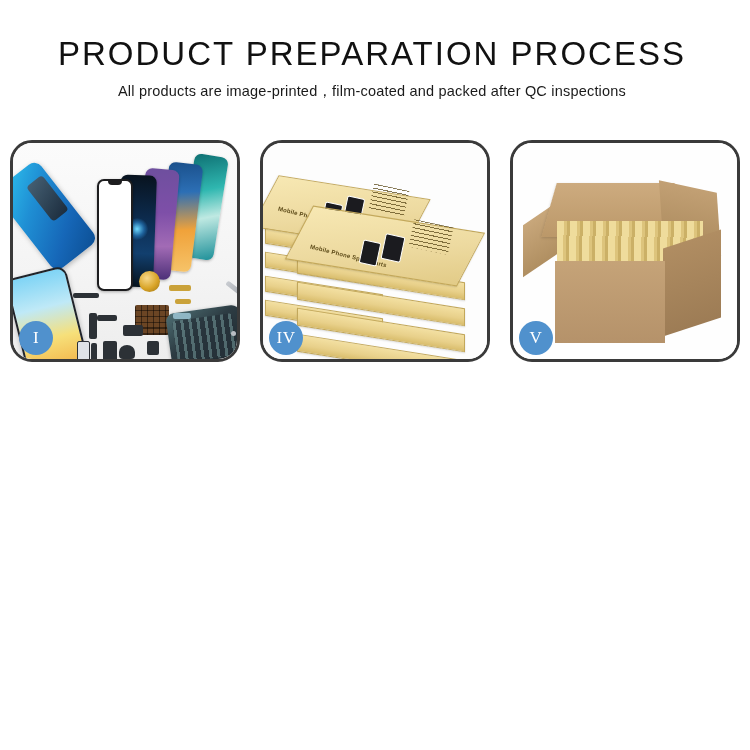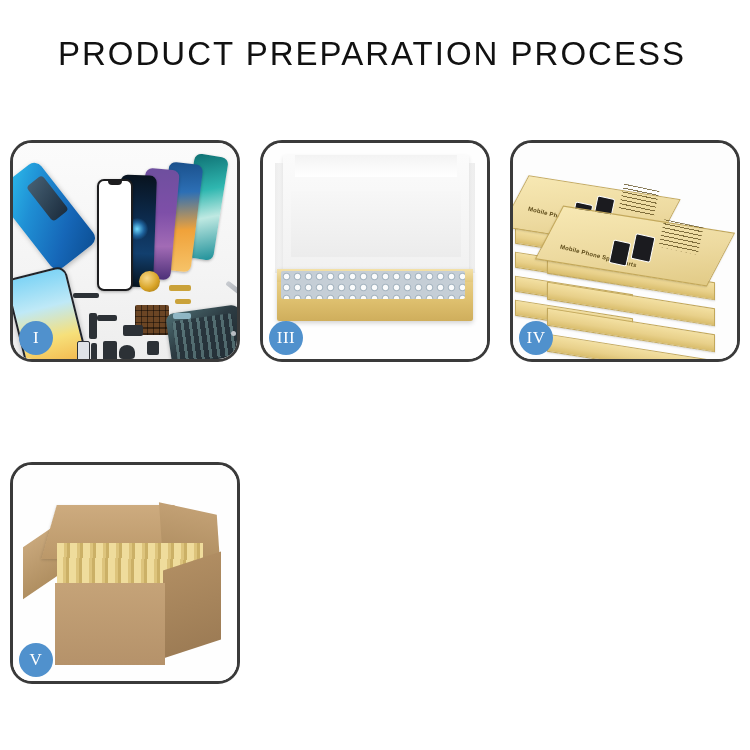--- a/index.html
+++ b/index.html
@@ -346,20 +346,21 @@
     position: absolute; left: 10px; top: 30px; width: 200px; height: 36px;
     background: linear-gradient(110deg, rgba(255,255,255,0) 0%, rgba(235,242,245,.85) 45%, rgba(255,255,255,0) 100%);
     transform: rotate(-5deg);
   }
 </style>
 </head>
 <body>
 
 <div class="header">
   <h1 class="page-title">PRODUCT PREPARATION PROCESS</h1>
+  <p class="page-subtitle">All products are image-printed，film-coated and packed after QC inspections</p>
 </div>
 
 <div class="grid">
 
   <div class="panel">
     <div class="panel-stage">
       <div class="p1-bg"></div>
       <div class="phone-blue-flat"></div>
       <div class="phone-fan">
         <div class="fanp a"></div>
@@ -387,34 +388,20 @@
         <div class="part" style="left:74px;top:72px;width:12px;height:14px;"></div>
         <div class="part" style="left:100px;top:44px;width:18px;height:6px;background:#8fb6c4;"></div>
         <div class="part" style="left:158px;top:62px;width:5px;height:5px;border-radius:50%;background:#b9bec4;"></div>
 
       </div>
     </div>
     <div class="badge">I</div>
   </div>
 
 
-  <div class="panel">
-    <div class="panel-stage">
-      <div class="p3-bg"></div>
-      <div class="m3-flapL"></div>
-      <div class="m3-flapR"></div>
-      <div class="m3-lid"></div>
-      <div class="m3-inner"></div>
-      <div class="m3-tray">
-        <div class="m3-tray-lip"></div>
-      </div>
-      <div class="m3-bubble"></div>
-    </div>
-    <div class="badge">III</div>
-  </div>
 
   <div class="panel">
     <div class="panel-stage">
       <div class="p4-bg"></div>
       <div class="stack">
 
         <div class="sbox" style="left:0px;  top:64px; width:118px;height:16px;transform:skewY(9deg);"></div>
         <div class="sbox" style="left:0px;  top:88px; width:118px;height:16px;transform:skewY(9deg);"></div>
         <div class="sbox" style="left:0px;  top:112px;width:118px;height:16px;transform:skewY(9deg);"></div>
         <div class="sbox" style="left:0px;  top:136px;width:118px;height:16px;transform:skewY(9deg);"></div>

